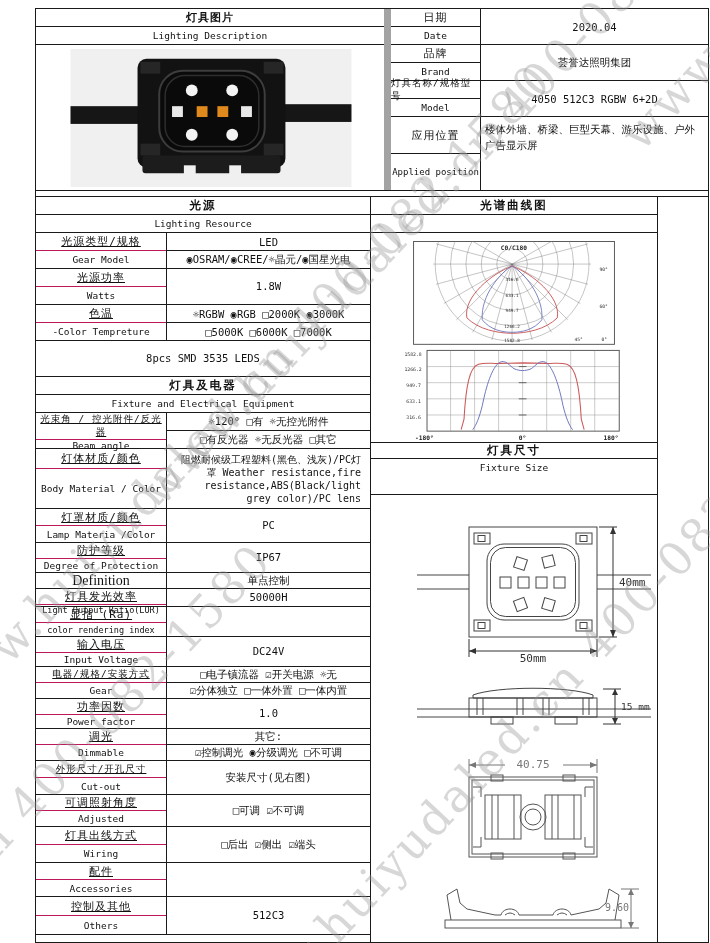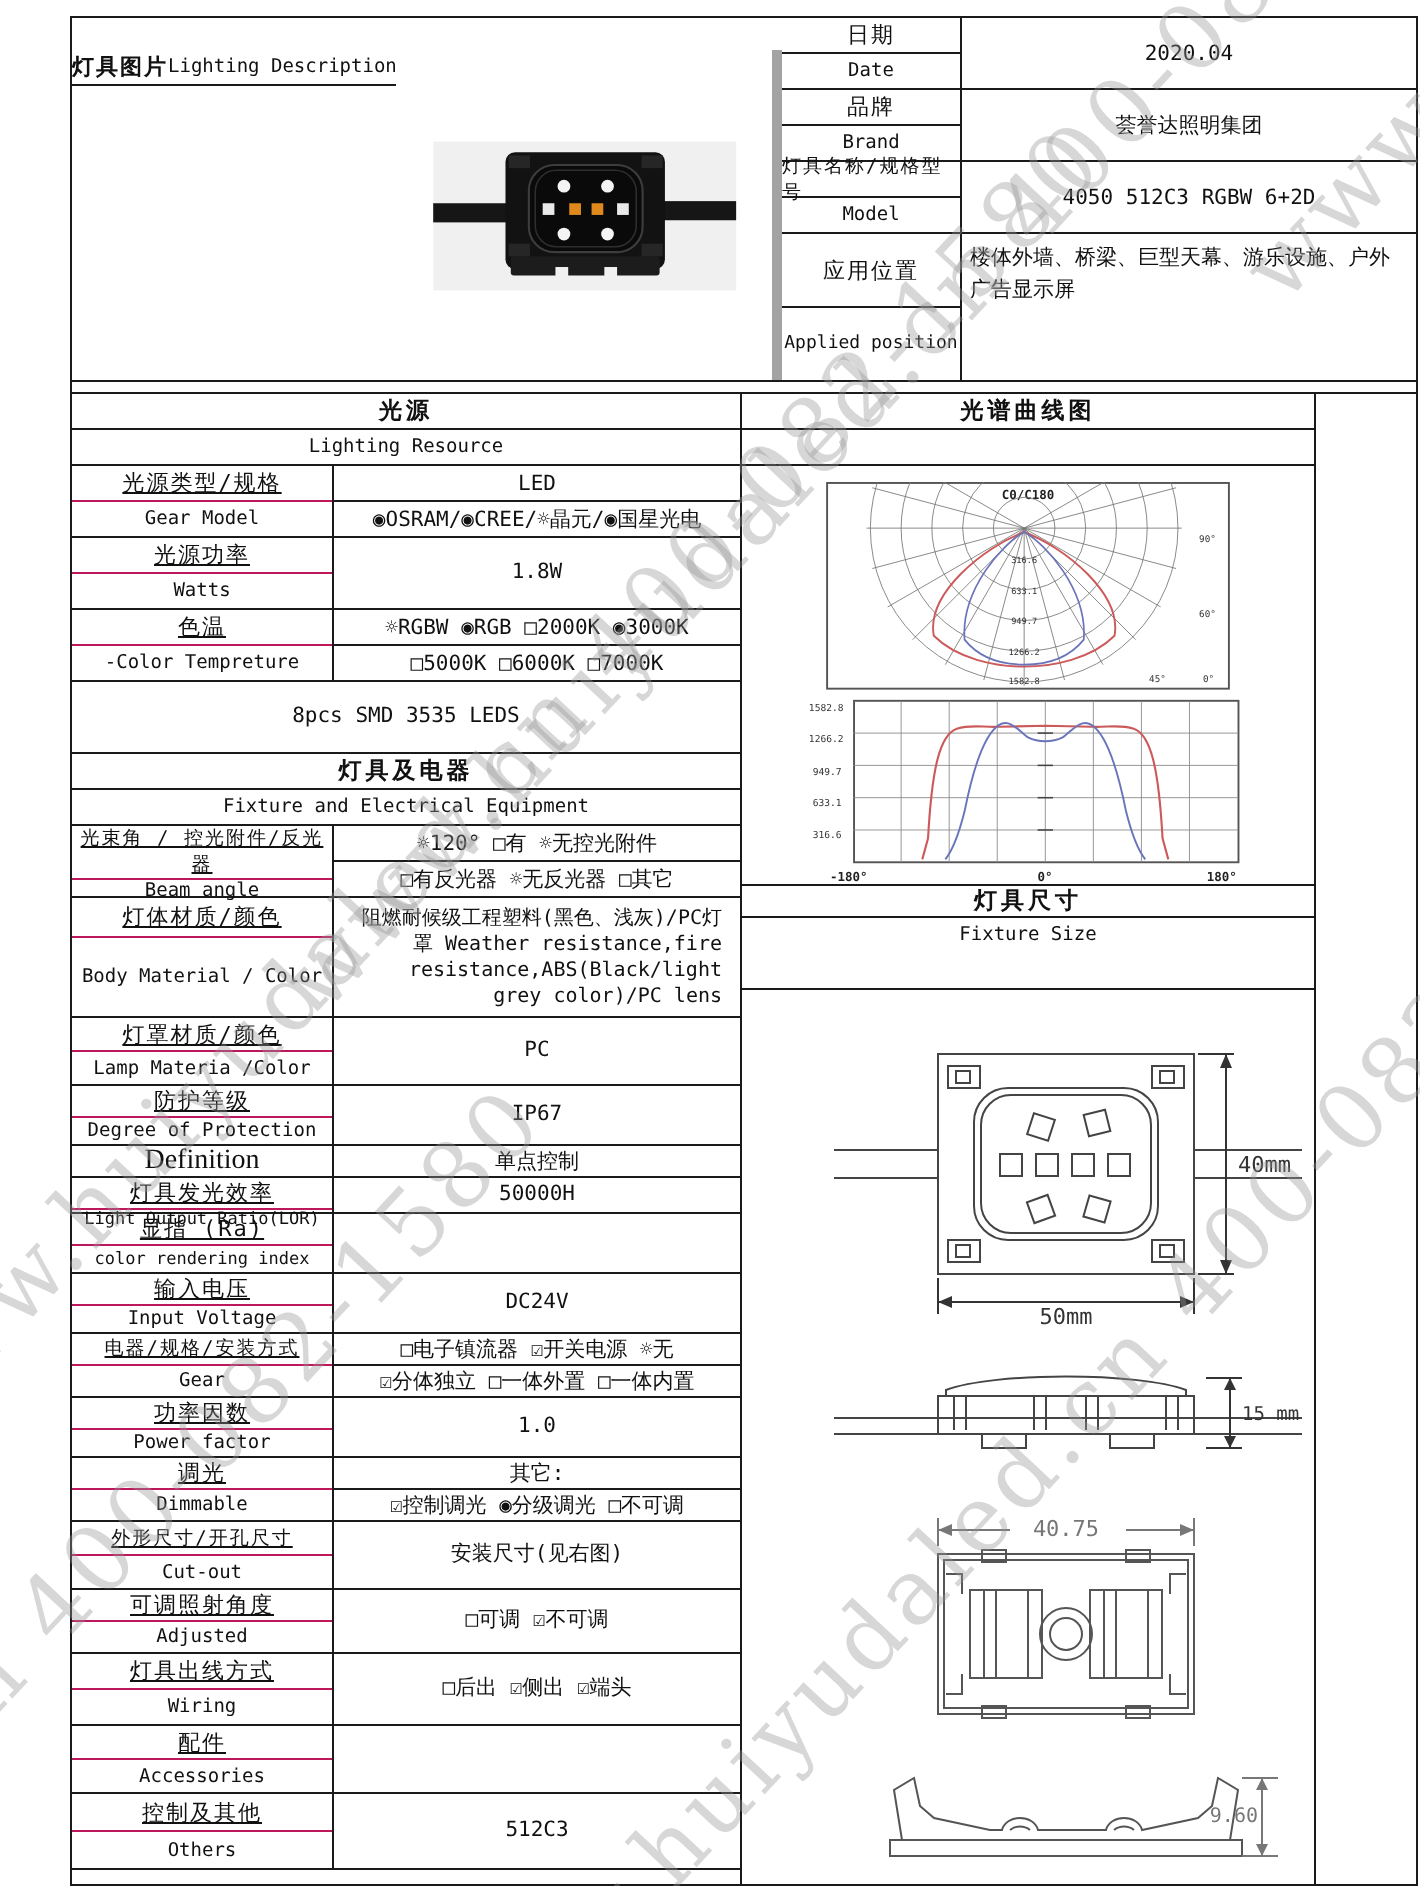--- a/index.html
+++ b/index.html
@@ -9,21 +9,21 @@
   .outer { position:absolute; left:35px; top:8px; width:674px; height:935px; border:1px solid #1a1a1a; display:flex; flex-direction:column; background:#fff; }
 
   
   .c { display:flex; align-items:center; justify-content:center; text-align:center; }
   .zh { font-size:11px; letter-spacing:1px; }
   .en { font-size:9.5px; }
   .bold { font-weight:bold; }
 
   
   .top { height:182px; border-bottom:1px solid #1a1a1a; display:flex; }
-  .top-left { width:355px; border-right:5px solid #a3a3a3; display:flex; flex-direction:row;margin-top:16px; }
+  .top-left { width:355px; border-right:7px solid #a3a3a3; display:flex; flex-direction:column; }
   .top-left .hrow { height:18px; border-bottom:1px solid #1a1a1a; }
   .photo-area { flex:1; display:flex; align-items:center; justify-content:center; overflow:hidden; }
   .top-right { flex:1; display:grid; grid-template-columns:90px 1fr; grid-template-rows:18px 18px 18px 18px 18px 18px 37px 1fr; }
   .tr-label { border-right:1px solid #1a1a1a; border-bottom:1px solid #1a1a1a; display:flex; align-items:center; justify-content:center; }
   .tr-label.last { border-bottom:none; }
   .tr-val { border-bottom:1px solid #1a1a1a; display:flex; align-items:center; justify-content:center; text-align:center; font-size:10.5px; padding:0 6px; }
   .tr-val.last { border-bottom:none; }
   .tr-val.wrap { align-items:flex-start; justify-content:flex-start; text-align:left; padding:5px 4px 0 4px; line-height:1.5; }
 
   

